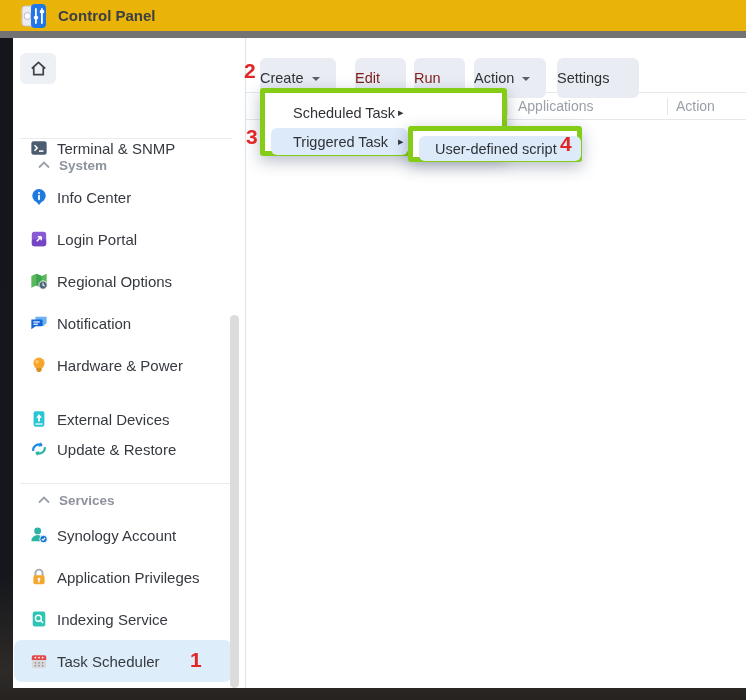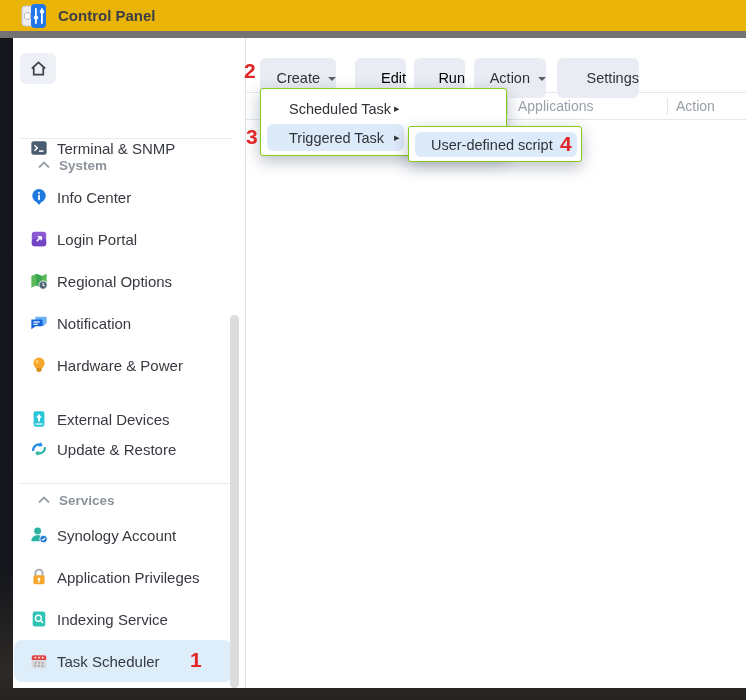--- a/index.html
+++ b/index.html
@@ -30,41 +30,41 @@
   .side-item .slabel { margin-left:9px; font-size:15px; color:#363a40; white-space:nowrap; }
   .side-item.selected { background:#ddedfa; border-radius:8px; }
   .side-sec { position:absolute; left:1px; width:218px; height:20px; display:flex; align-items:center; }
   .side-sec .chev { width:12px; height:8px; margin-left:24px; }
   .side-sec .seclabel { margin-left:9px; font-size:13.5px; font-weight:bold; color:#8d939c; }
   .side-div { position:absolute; left:7px; width:212px; height:1px; background:#e8ebef; }
   .side-scroll { position:absolute; left:217px; top:277px; width:9px; height:373px; background:#dcdcdc; border-radius:5px; z-index:4; }
   
   .tbtn { position:absolute; top:58px; height:40px; background:#e9edf3; border-radius:6px; border:none;
           font-family:"Liberation Sans",sans-serif; font-size:14.5px; color:#2f3338; display:flex;
-          align-items:center; justify-content:flex-end; cursor:pointer; z-index:5; }
-  .tbtn.disabled { color:#000000; cursor:default; }
+          align-items:center; justify-content:flex-start; cursor:pointer; z-index:5; }
+  .tbtn.disabled { color:#7f1d1d; cursor:default; }
   .caret { width:0; height:0; border:4px solid transparent; border-top-color:#5a6069; margin-left:8px; margin-top:5px; }
   
   .thead { position:absolute; left:246px; top:92px; width:500px; height:28px; border-top:1px solid #e4e8ec;
            border-bottom:1px solid #e4e8ec; z-index:1; }
   .thead .hlabel { position:absolute; top:5px; font-size:14px; color:#9aa0a8; }
   .thead .hsep { position:absolute; top:5px; width:1px; height:17px; background:#e2e6ea; }
   .trow { position:absolute; left:246px; width:500px; height:29px; border-bottom:1px solid #edeff2;
           overflow:hidden; background:#fff; cursor:default; }
   .trow .cell { position:absolute; top:5px; font-size:14.5px; color:#3b3f45; white-space:nowrap; overflow:hidden; }
   .cell.name { left:122px; width:146px; }
   .cell.app  { left:272px; width:150px; }
   .cell.act  { left:430px; width:70px; }
   .cb { position:absolute; left:57px; top:4px; width:19px; height:19px; background:#fff;
         border:1px solid #ccd3dc; border-radius:4px; cursor:pointer; }
   .cb svg { display:none; position:absolute; left:0px; top:-3px; width:20px; height:20px; }
   .cb.checked svg { display:block; }
   .foot-line { position:absolute; left:246px; width:500px; height:1px; background:#e9ecef; }
   
-  .menu { position:absolute; background:#fff; border:1px solid #84cc16; border-radius:3px;
+  .menu { position:absolute; background:#fff; border:5px solid #84cc16; border-radius:3px;
           box-shadow:0 5px 16px rgba(30,50,80,.32); z-index:20; }
   .create-menu { left:260px; top:88px; width:247px; height:68px; }
   .menu-item { position:absolute; left:6px; width:137px; height:27px; display:flex; align-items:center;
                border-radius:6px; cursor:pointer; }
   .menu-item .mlabel { margin-left:22px; font-size:14.5px; color:#2f3338; white-space:nowrap; }
   .menu-item .marrow { position:absolute; left:127px; font-size:11px; color:#33373d; }
   .menu-item.hl { background:#ddeafa; }
   .submenu { left:408px; top:126px; width:174px; height:36px; }
   .submenu .menu-item { left:6px; top:5px; width:162px; height:25px; }
   .submenu .mlabel { margin-left:16px; }

